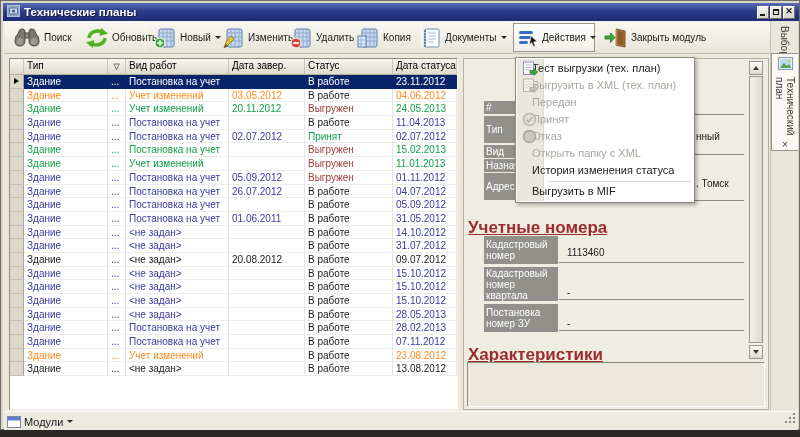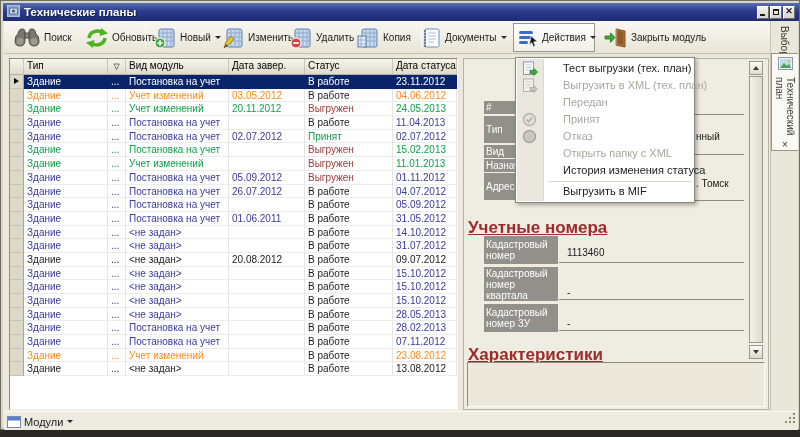--- a/index.html
+++ b/index.html
@@ -80,21 +80,21 @@
     background:#FAF9F4; border:1px solid #98958A; border-right:none;
     display:flex; flex-direction:column; align-items:center; padding-top:2px; }
   .side-tab .vtext { margin-top:3px; }
   .tab-close { font-size:10px; color:#3a3a35; margin-top:3px; }
 
   
   .menu { position:absolute; left:515px; top:57px; width:180px; background:#FFF;
     border:1px solid #8A887C; box-shadow:2px 2px 4px rgba(0,0,0,.3); z-index:50; padding:2px 1px; }
   .menu-gutter { position:absolute; left:1px; top:1px; bottom:1px; width:27px;
     background:#E9E7DE; border-right:1px solid #DCDAD0; }
-  .menu-item { position:relative; height:17px; line-height:17px; padding-left:46px;
+  .menu-item { position:relative; height:17px; line-height:17px; padding-left:15px;
     font-size:11px; color:#1a1a1a; white-space:nowrap; }
   .menu-item.disabled { color:#A8A69E; }
   .menu-item .mi-ic { position:absolute; left:5px; top:1px; width:16px; height:16px; }
   .menu-sep { height:4px; position:relative; }
   .menu-sep::after { content:""; position:absolute; left:31px; right:2px; top:2px; height:1px; background:#D8D5C9; }
 
   
   .statusbar { position:absolute; left:3px; top:410px; width:794px; height:19px;
     background:#EDEAE0; border-top:1px solid #FBFAF6; }
   .modules-btn { position:absolute; left:3px; top:2px; height:15px; display:flex;
@@ -242,21 +242,21 @@
           </span>
           <span>Закрыть модуль</span>
         </div>
       </div>
 
     <div class="grid" id="grid">
         <div class="g-header">
           <div class="g-hcell" style="width: 14px;"></div>
           <div class="g-hcell" style="width: 84px;">Тип</div>
           <div class="g-hcell" style="width: 18px; text-align: center; font-size: 8px; padding-top: 3px;">▽</div>
-          <div class="g-hcell" style="width: 103px;">Вид модуль</div>
+          <div class="g-hcell" style="width: 103px;">Вид работ</div>
           <div class="g-hcell" style="width: 76px;">Дата завер.</div>
           <div class="g-hcell" style="width: 88px;">Статус</div>
           <div class="g-hcell" style="width: 64px;">Дата статуса</div>
         </div>
         <div class="g-row">
           <div class="g-gut">
             <span class="ptr"></span>
           </div>
           <div class="g-cell" style="width: 84px; color: rgb(255, 255, 255); background: rgb(10, 36, 106); border-right-color: rgb(10, 36, 106); border-bottom-color: rgb(10, 36, 106);">Здание</div>
           <div class="g-cell" style="width: 18px; color: rgb(255, 255, 255); background: rgb(10, 36, 106); border-right-color: rgb(10, 36, 106); border-bottom-color: rgb(10, 36, 106);">...</div>
@@ -478,21 +478,21 @@
         <div class="fld-box" style="left: 20px; top: 100px; width: 74px; height: 13px;">Назначение</div>
         <div class="fld-box" style="left: 20px; top: 114px; width: 74px; height: 27px;">Адрес</div>
         <div class="fld-line" style="top: 141px;"></div>
         <div class="fld-val" style="left: 232px; top: 119px;">. Томск</div>
         <div class="fld-box" style="left: 20px; top: 177px; width: 74px; height: 28px;">Кадастровый номер</div>
         <div class="fld-line" style="top: 203px;"></div>
         <div class="fld-val" style="left: 103px; top: 188px;">1113460</div>
         <div class="fld-box" style="left: 20px; top: 208px; width: 74px; height: 34px;">Кадастровый номер квартала</div>
         <div class="fld-line" style="top: 240px;"></div>
         <div class="fld-val" style="left: 103px; top: 228px;">-</div>
-        <div class="fld-box" style="left: 20px; top: 245px; width: 74px; height: 28px;">Кадастровый номер ЗУ</div>
+        <div class="fld-box" style="left: 20px; top: 245px; width: 74px; height: 28px;">Постановка номер ЗУ</div>
         <div class="fld-line" style="top: 271px;"></div>
         <div class="fld-val" style="left: 103px; top: 259px;">-</div>
       </div>
 
     <div class="tabstrip">
       <div class="vtext tab-group-label">Выбор</div>
       <div class="side-tab">
         <span><svg width="15" height="13">
               <rect x="0.5" y="0.5" width="14" height="12" fill="#EAF2FA" stroke="#8A98A8"></rect>
               <rect x="2" y="2" width="11" height="9" fill="#BFD9F0"></rect>

